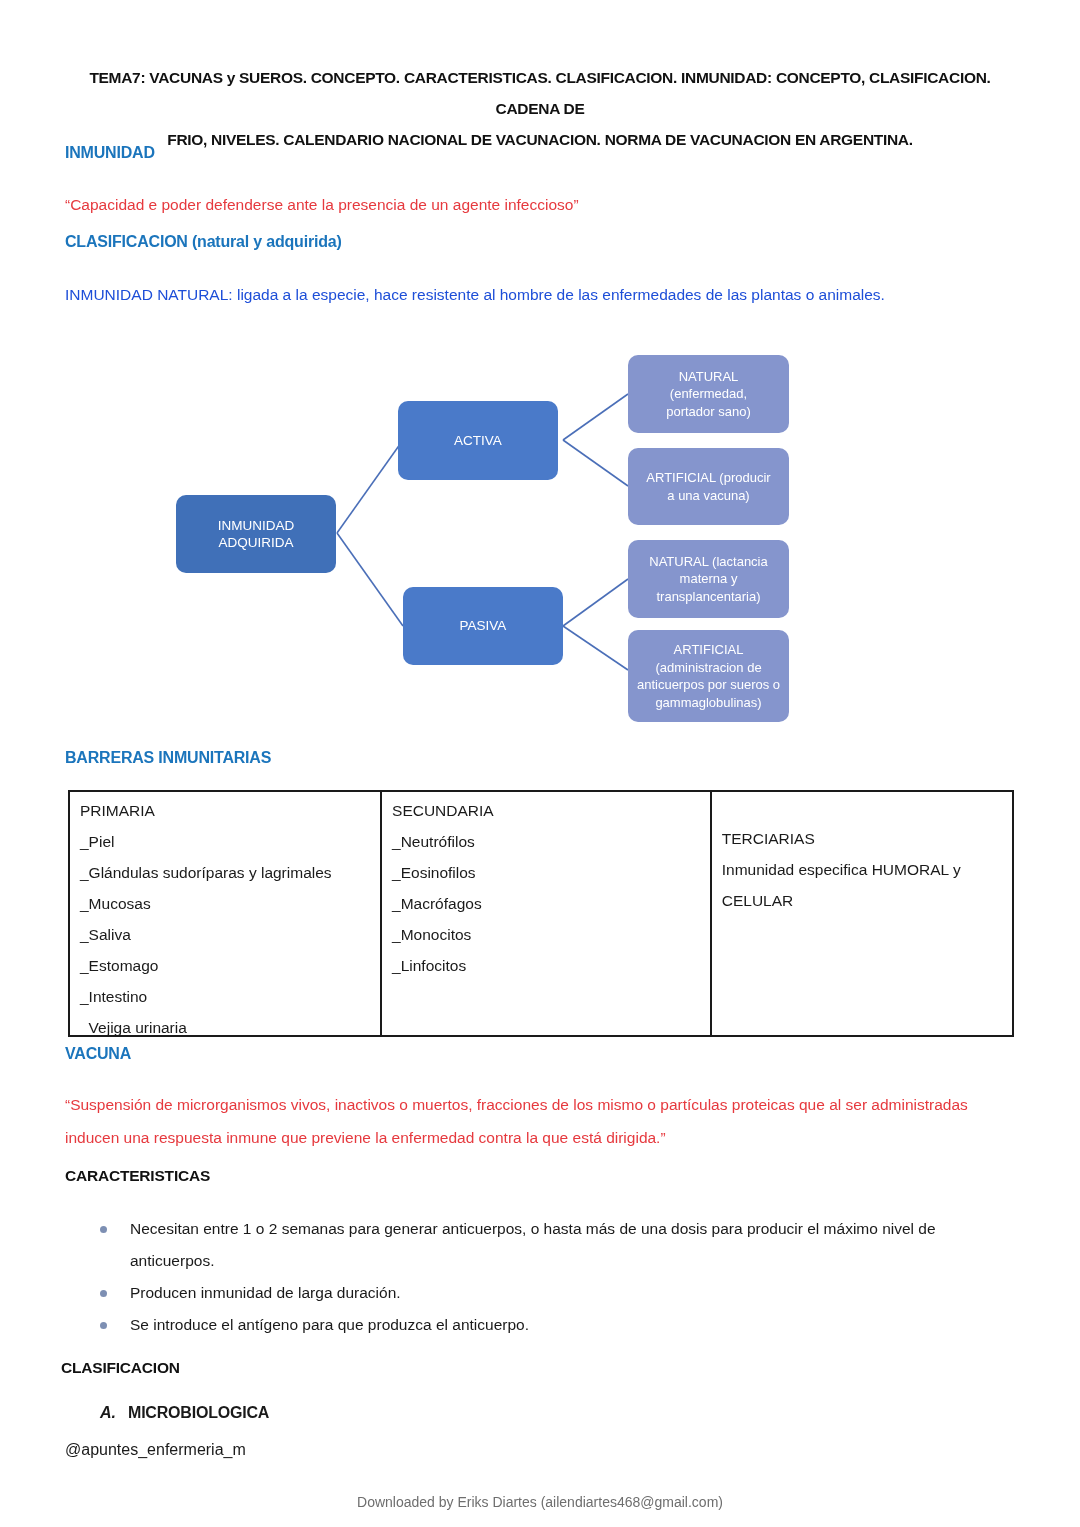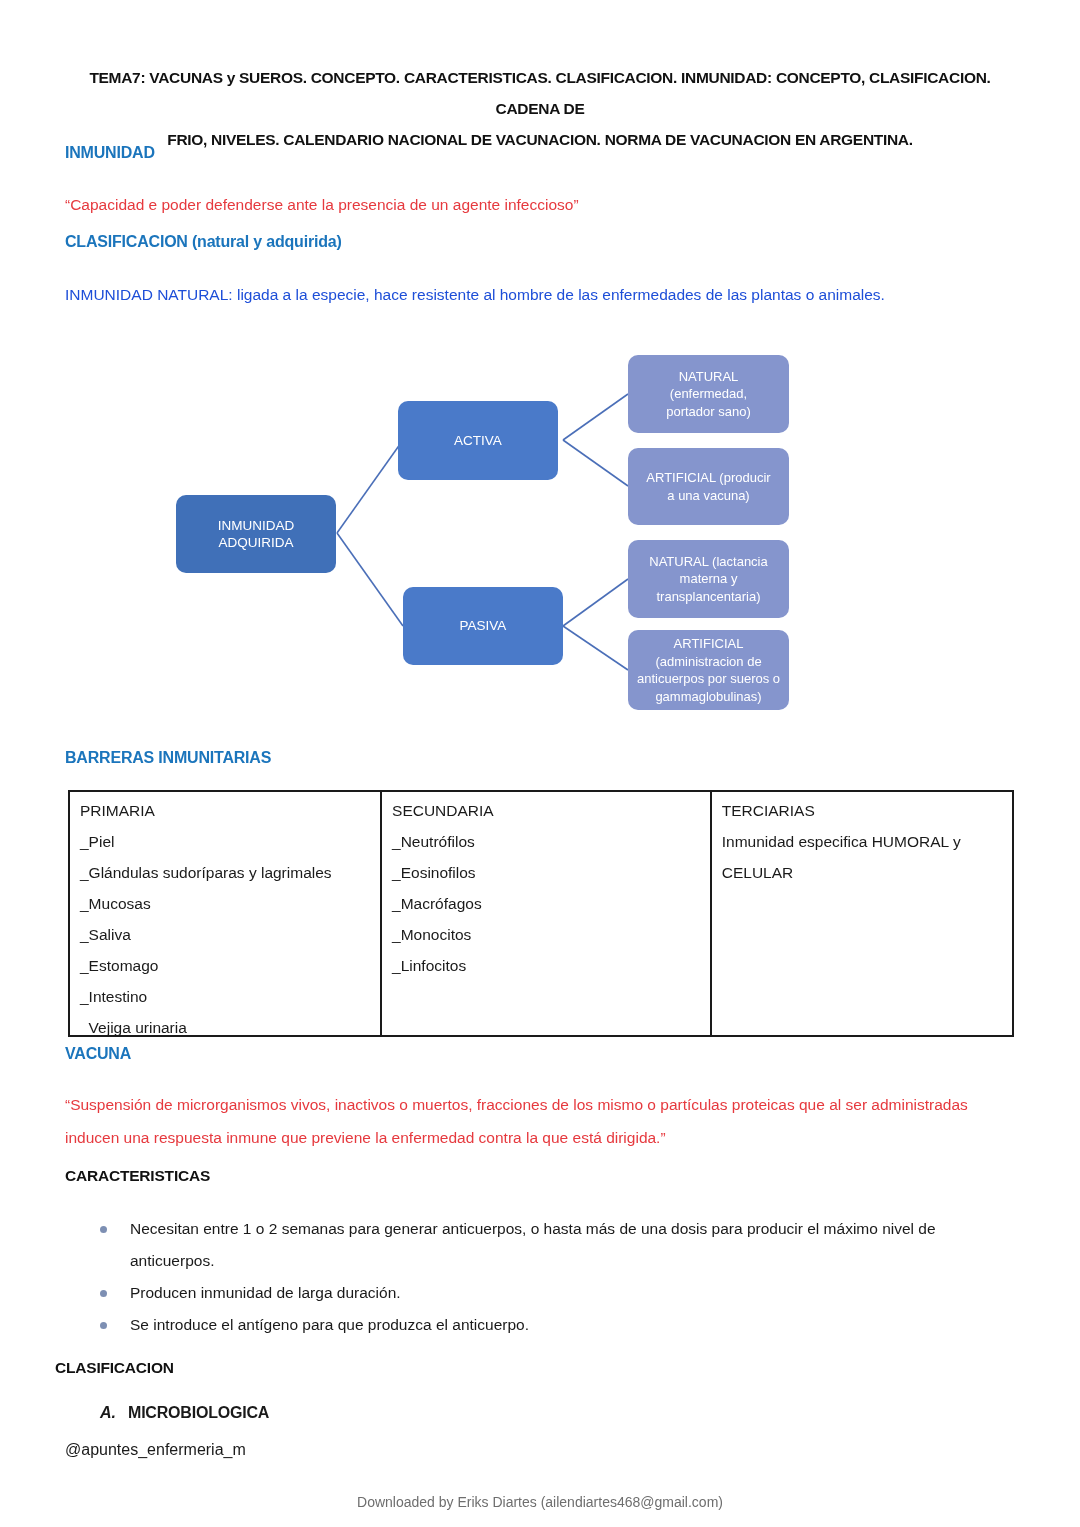--- a/index.html
+++ b/index.html
@@ -18,21 +18,21 @@
   .body-text{font-size:15.5px;line-height:32px;color:#1d4ed8;}
   
   .pos-inmunidad{left:65px;top:144px;}
   .pos-quote1{left:65px;top:188px;width:950px;}
   .pos-clas1{left:65px;top:233px;}
   .pos-para1{left:65px;top:279px;width:950px;}
   .pos-barreras{left:65px;top:749px;}
   .pos-vacuna{left:65px;top:1045px;}
   .pos-quote2{left:65px;top:1088px;width:950px;}
   .pos-caract{left:65px;top:1167px;}
-  .pos-clas2{left:55px;top:1359px;}
+  .pos-clas2{left:61px;top:1359px;}
   .pos-micro{left:100px;top:1404px;font-size:16px;}
   .pos-handle{left:65px;top:1441px;font-size:16px;}
   .footer{
     left:60px;top:1494px;width:960px;text-align:center;
     color:#6e6e6e;font-size:14px;
   }
   
   .diagram{left:0;top:350px;width:1080px;height:368px;}
   .connectors{position:absolute;left:0;top:0;width:1080px;height:368px;}
   .dbox{
@@ -41,30 +41,30 @@
     font-size:13px;line-height:17.5px;padding:2px 16px;box-sizing:border-box;
   }
   .dbox.root{left:176px;top:145px;width:160px;height:78px;background:#4070b8;font-size:13.5px;}
   .dbox.mid{background:#4a7ac9;font-size:13.5px;}
   .dbox.activa{left:398px;top:51px;width:160px;height:79px;}
   .dbox.pasiva{left:403px;top:237px;width:160px;height:78px;}
   .dbox.leaf{background:#8595cd;}
   .dbox.l1{left:628px;top:5px;width:161px;height:78px;}
   .dbox.l2{left:628px;top:98px;width:161px;height:77px;}
   .dbox.l3{left:628px;top:190px;width:161px;height:78px;}
-  .dbox.l4{left:628px;top:280px;width:161px;height:80px;padding:2px 2px;}
+  .dbox.l4{left:628px;top:280px;width:161px;height:92px;padding:2px 2px;}
   
   .btable{
     left:68px;top:790px;width:946px;height:247px;box-sizing:border-box;
     border:2px solid #1a1a1a;display:flex;
   }
   .bcol{box-sizing:border-box;padding:3px 8px 0 10px;font-size:15.5px;line-height:31px;}
   .bcol1{width:318px;border-right:2px solid #1a1a1a;}
   .bcol2{width:336px;border-right:2px solid #1a1a1a;}
-  .bcol3{width:306px;}
+  .bcol3{width:306px;margin-top:28px;}
   
   .bullets{left:100px;top:1213px;width:915px;}
   .bullet-row{display:flex;margin:0;}
   .bullet-dot{
     width:7px;height:7px;border-radius:50%;background:#7d8fb3;
     margin:13px 23px 0 0;flex:0 0 auto;
   }
   .bullet-text{font-size:15.5px;line-height:32px;color:#1a1a1a;}
   .letter{font-style:italic;font-weight:bold;margin-right:12px;}
   .mword{font-weight:bold;letter-spacing:-0.2px;}

